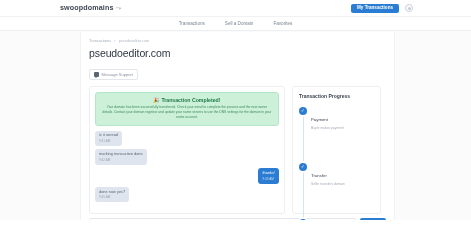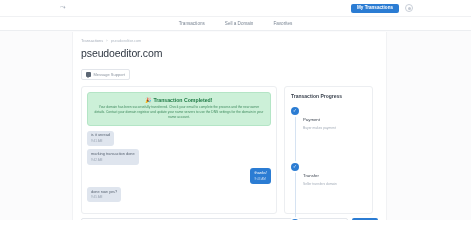--- a/index.html
+++ b/index.html
@@ -55,21 +55,21 @@
   .nav {
     height: 14px; background: #ffffff;
     display: flex; align-items: center; justify-content: center;
     gap: 20px;
     border-bottom: 1px solid #eceef1;
   }
   .nav a { font-size: 4.6px; color: #7b8694; text-decoration: none; white-space: nowrap; }
 
   
   .content {
-    position: absolute; left: 72px; top: 32px;
+    position: absolute; left: 80px; top: 32px;
     width: 315px; height: 188px;
     background: #ffffff;
     border-left: 1px solid #f1f2f4;
     border-right: 1px solid #f1f2f4;
     padding: 6px 8px 0 8px;
   }
   .breadcrumb { font-size: 3.9px; color: #a6aeba; margin-bottom: 3.5px; white-space: nowrap; }
   .breadcrumb .sep { margin: 0 2px; }
   .breadcrumb .cur { color: #b4bcc6; }
   .page-title {
@@ -181,20 +181,21 @@
   .step-name { font-size: 4.3px; color: #3b434f; font-weight: 400; white-space: nowrap; }
   .step-desc { font-size: 3.3px; color: #a3acb8; margin-top: 1px; white-space: nowrap; }
 </style>
 </head>
 <body>
 
 <div class="page">
 
   <div class="header">
     <div class="brand">
+      <span class="brand-text">swoopdomains</span>
       <span class="brand-mark">⤳</span>
     </div>
     <div class="header-right">
       <button class="btn-primary-sm">My Transactions</button>
       <span class="user-icon"></span>
     </div>
   </div>
 
   <div class="nav">
     <a href="#">Transactions</a>

